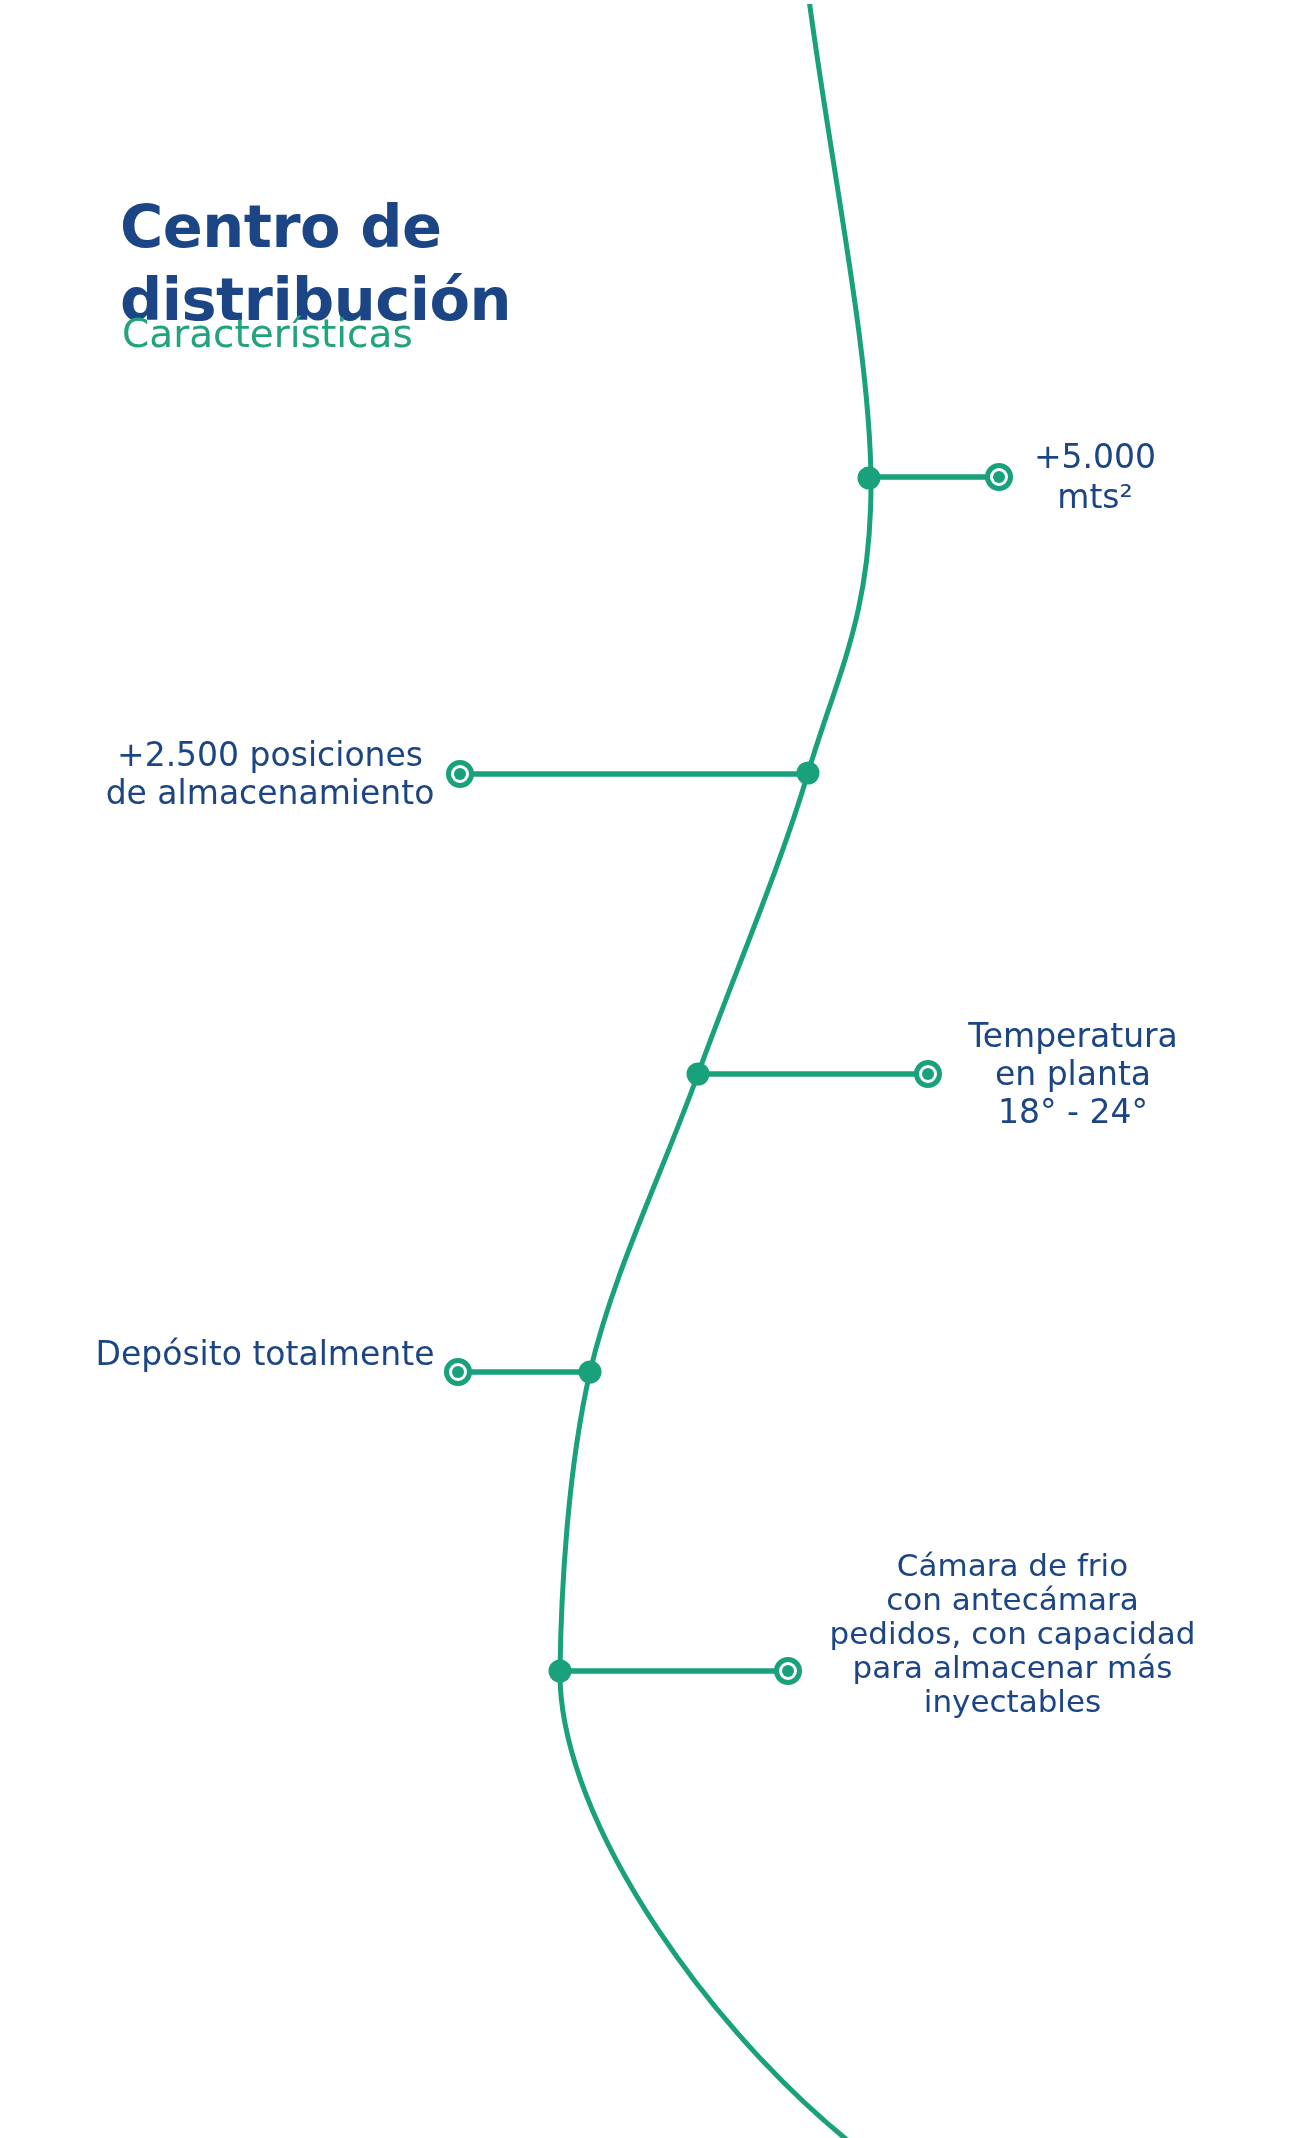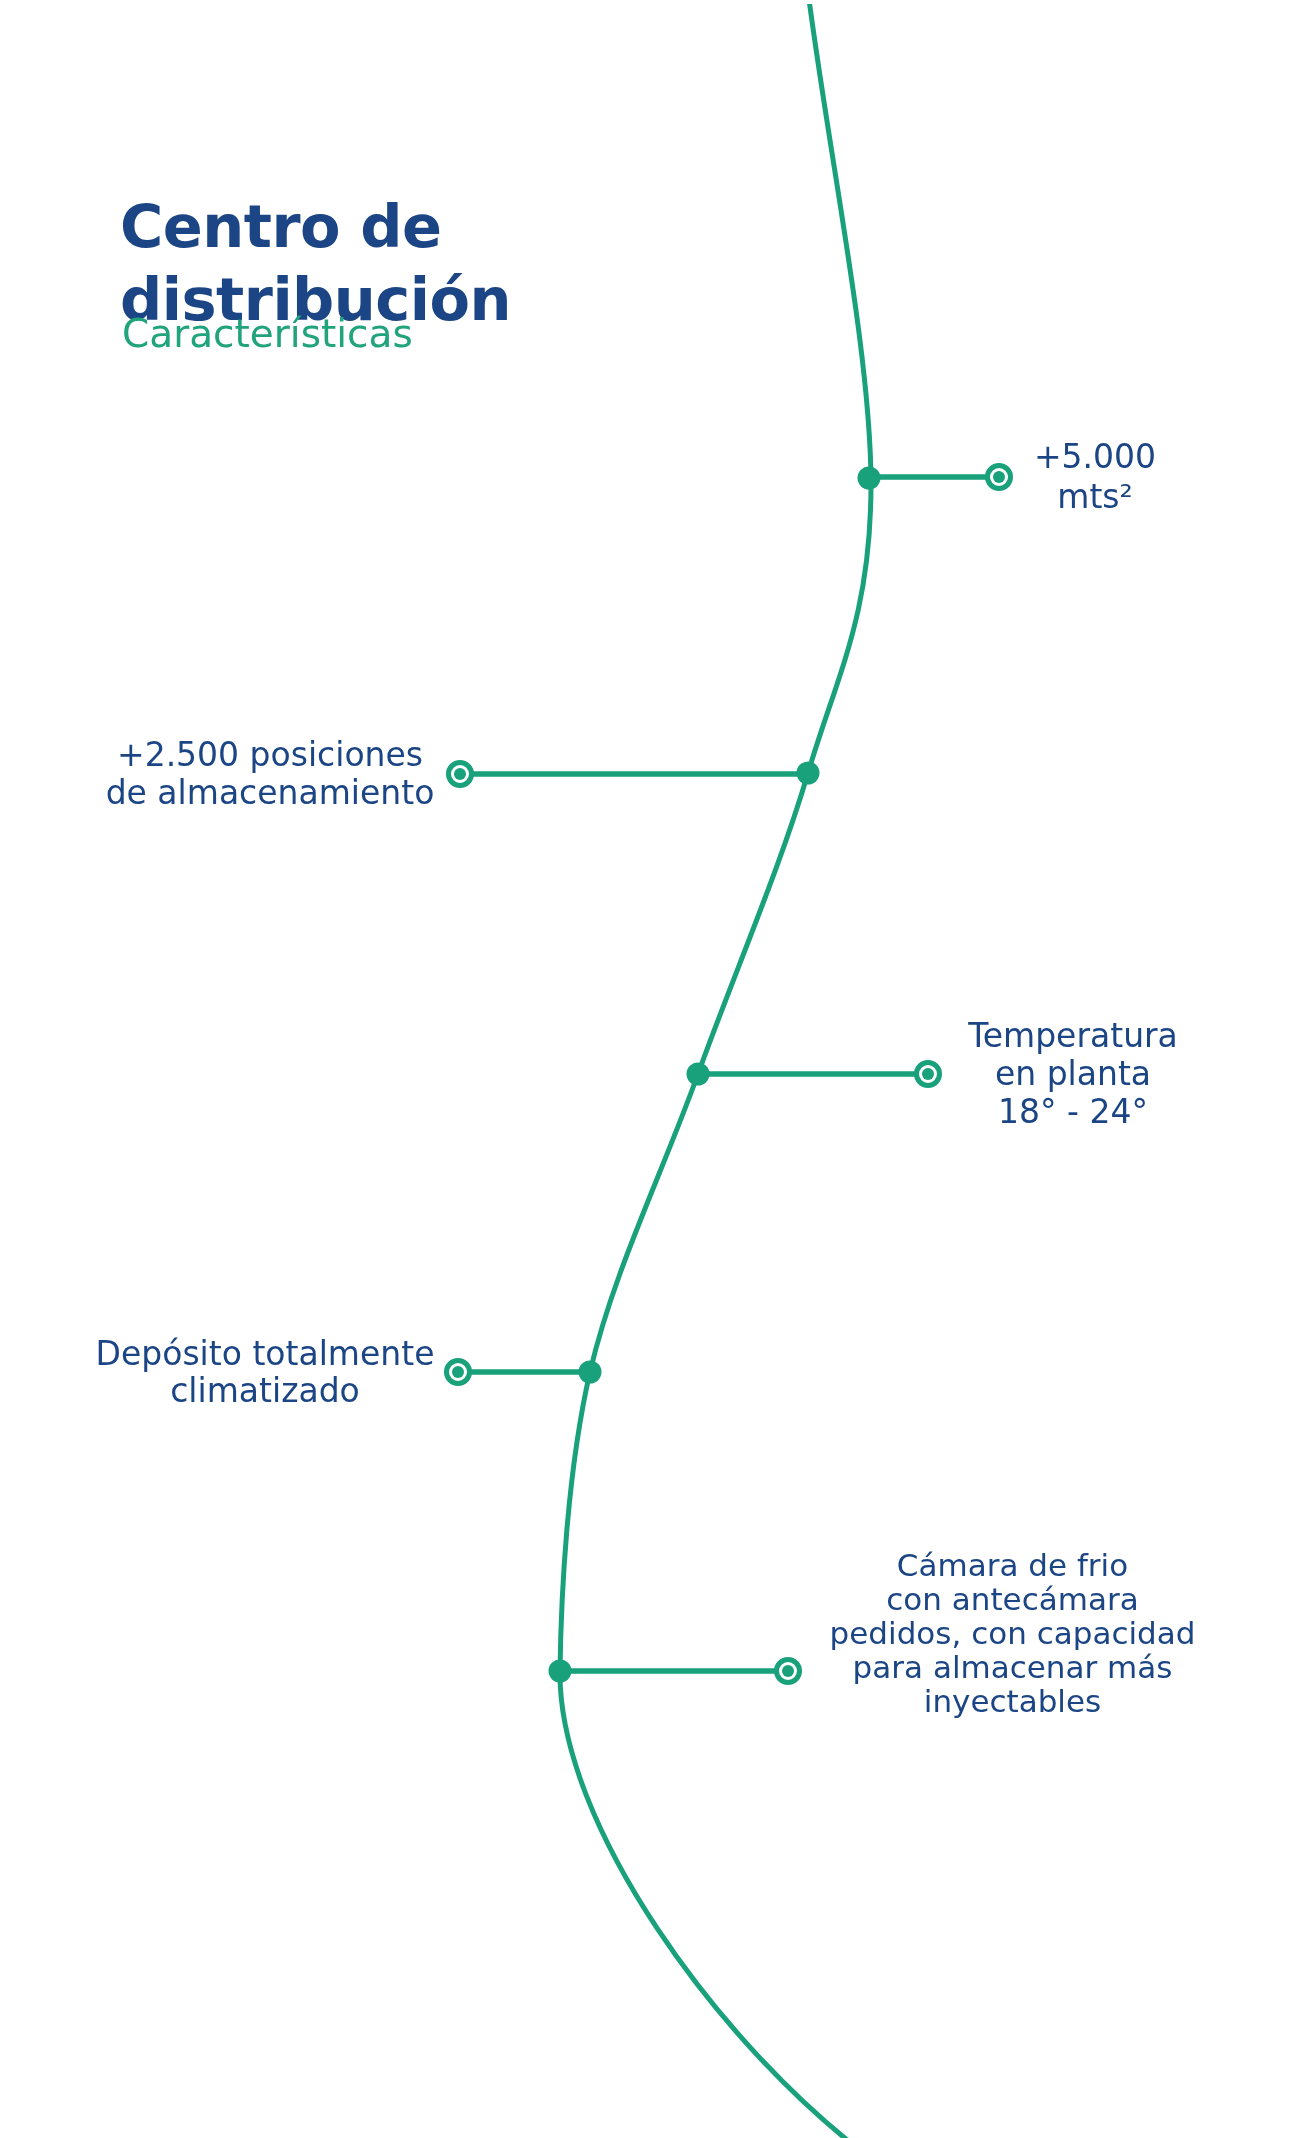--- a/index.html
+++ b/index.html
@@ -122,21 +122,20 @@
   </div>
 
   <div class="feature f3">
     <div class="line"><span>Temperatura</span></div>
     <div class="line"><span>en planta</span></div>
     <div class="line"><span class="b">18° - 24°</span></div>
   </div>
 
   <div class="feature f4">
     <div class="line"><span>Depósito totalmente</span></div>
-    <div class="line"><span class="b">climatizado</span></div>
   </div>
 
   <div class="feature f5">
     <div class="line"><span class="b">Cámara de frio</span></div>
     <div class="line"><span>con antecámara</span></div>
     <div class="line"><span>pedidos, con capacidad</span></div>
     <div class="line"><span>para almacenar más</span></div>
     <div class="line"><span>inyectables</span></div>
   </div>
 

